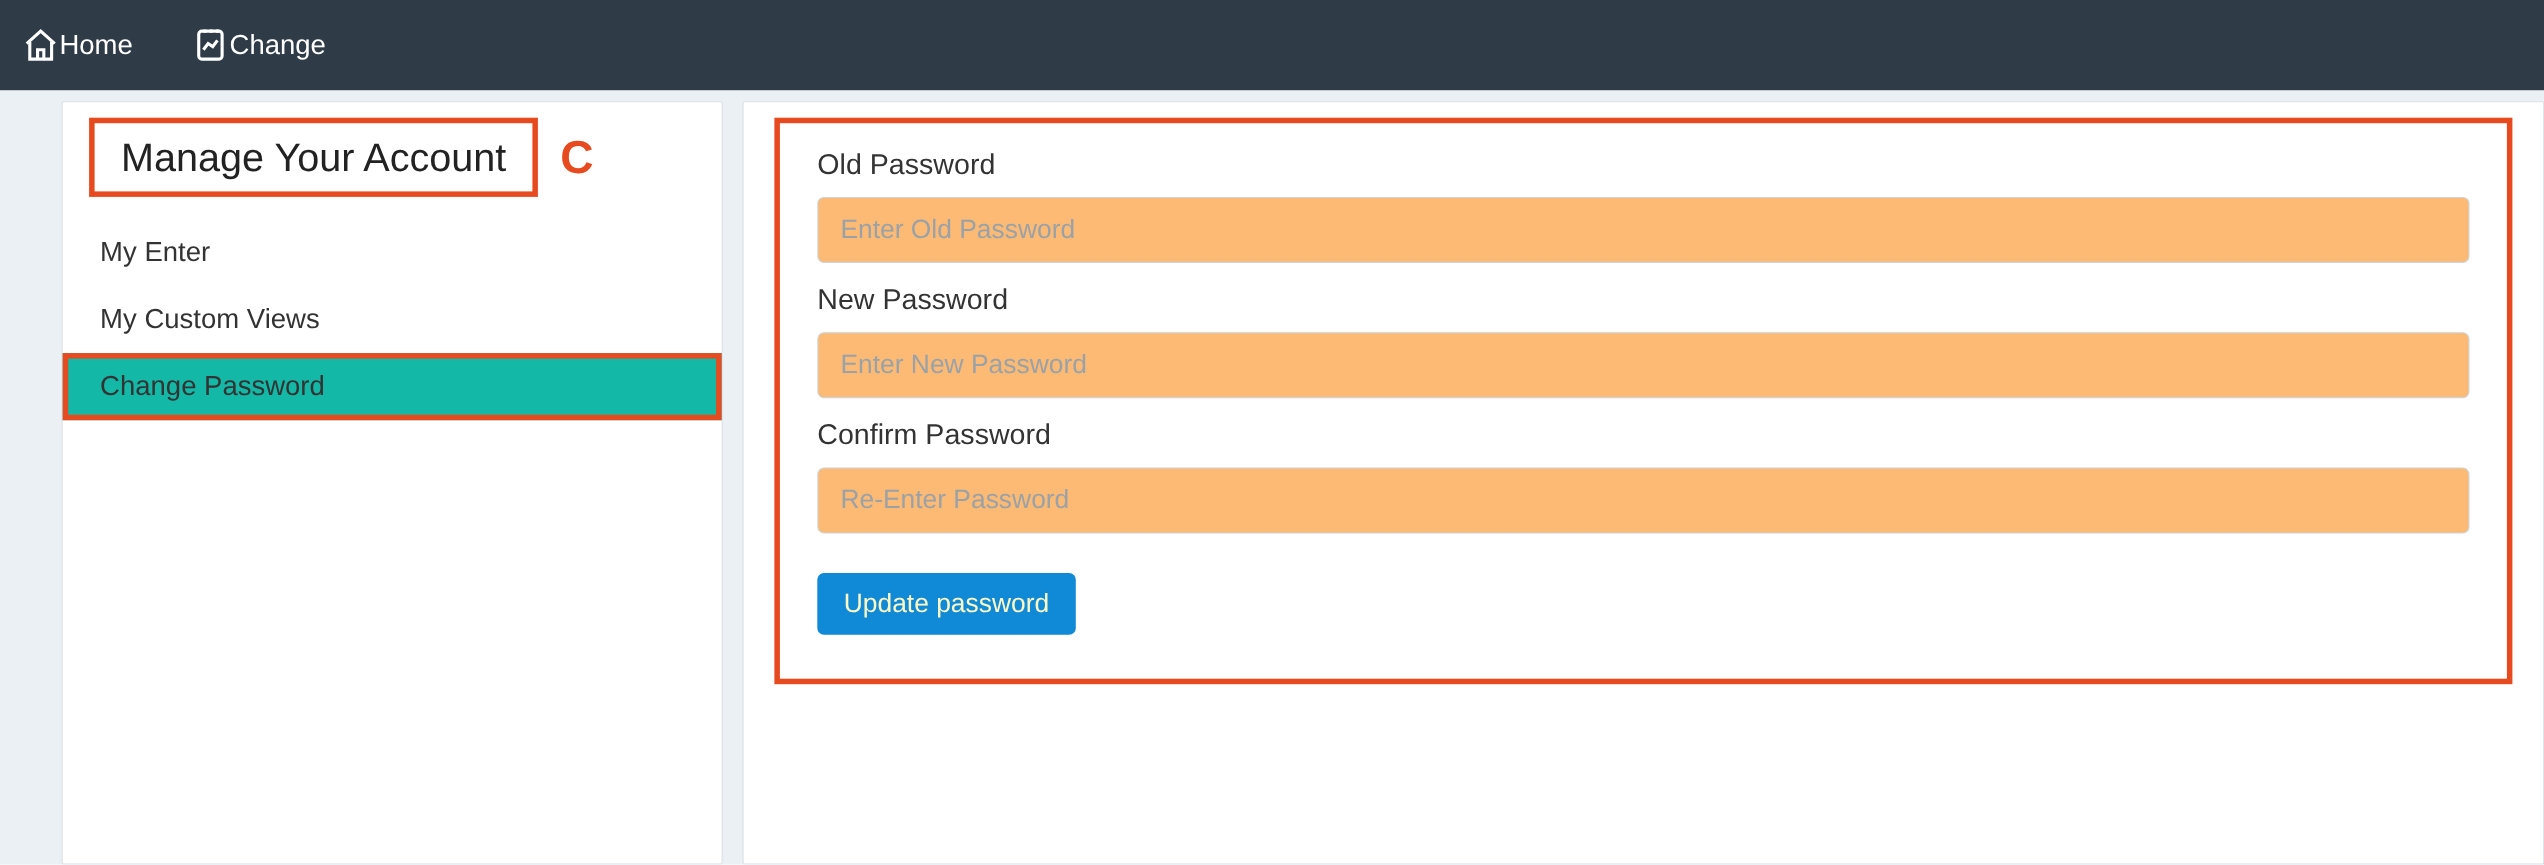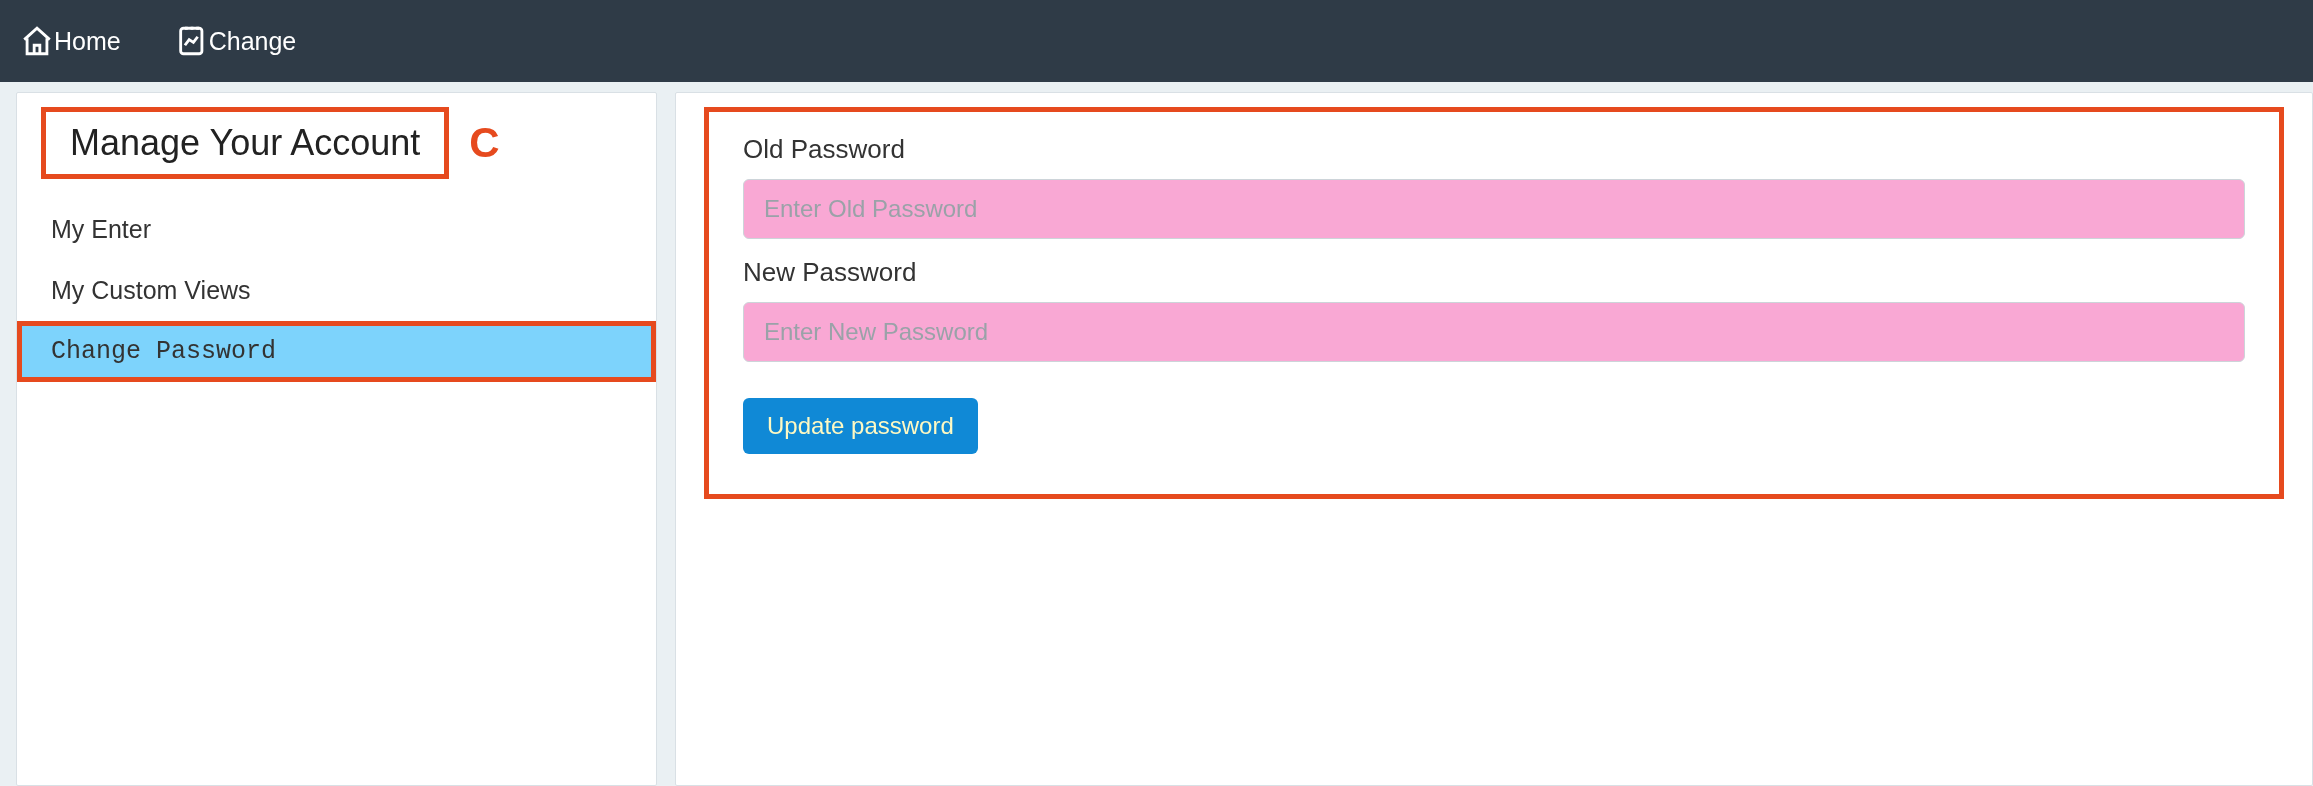--- a/index.html
+++ b/index.html
@@ -46,20 +46,21 @@
   }
 
   
   .sidebar {
     width: 648px;
     background: #fff;
     border: 1px solid #d9e0e5;
     border-radius: 2px;
     padding-top: 4px;
     height: 100%;
+    margin-left: 40px;
   }
   .sidebar-header-wrap {
     display: flex;
     align-items: center;
     gap: 20px;
     padding: 10px 24px 10px 24px;
   }
   .sidebar-header-box {
     border: 5px solid #e64a1e;
     padding: 10px 24px;
@@ -74,22 +75,21 @@
   .sidebar-list {
     margin-top: 10px;
   }
   .sidebar-item {
     padding: 16px 34px;
     font-size: 25px;
     color: #333;
     cursor: pointer;
   }
   .sidebar-item.active {
-    background: #7dd3fc;
-    font-family: Liberation Mono, monospace;
+    background: #14b8a6;
   }
   .sidebar-item.highlight {
     border: 5px solid #e64a1e;
     padding: 11px 29px;
   }
 
   
   .content {
     flex: 1;
     background: #fff;
@@ -115,21 +115,21 @@
     margin-bottom: 14px;
   }
   .form-input {
     width: 100%;
     height: 60px;
     border: 1px solid #cdd4d9;
     border-radius: 6px;
     padding: 0 20px;
     font-size: 24px;
     color: #333;
-    background: #f9a8d4;
+    background: #fdba74;
   }
   .form-input::placeholder {
     color: #9aa2a8;
   }
   .btn-primary {
     margin-top: 18px;
     background: #1089d6;
     color: #fef9c3;
     border: none;
     border-radius: 6px;
@@ -190,18 +190,22 @@
       <div class="form-group">
         <label class="form-label">Old Password</label>
         <input type="password" class="form-input" placeholder="Enter Old Password" style="">
       </div>
 
       <div class="form-group">
         <label class="form-label">New Password</label>
         <input type="password" class="form-input" placeholder="Enter New Password" style="">
       </div>
 
+      <div class="form-group">
+        <label class="form-label">Confirm Password</label>
+        <input type="password" class="form-input" placeholder="Re-Enter Password" style="">
+      </div>
 
       <button class="btn-primary">Update password</button>
     </div>
   </div>
 
 </div>
 
 </body></html>

